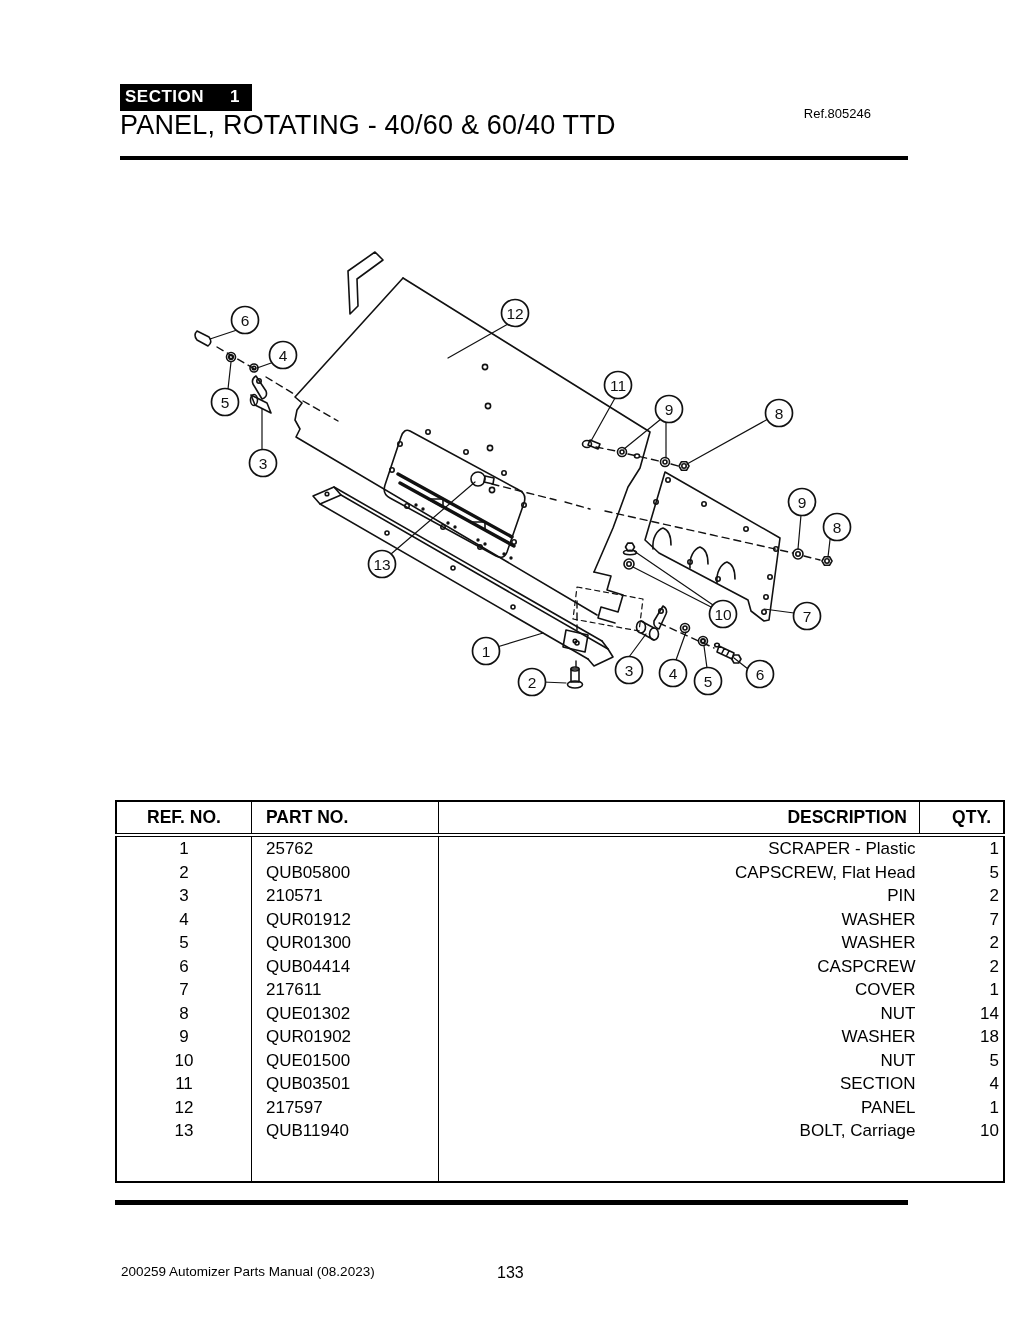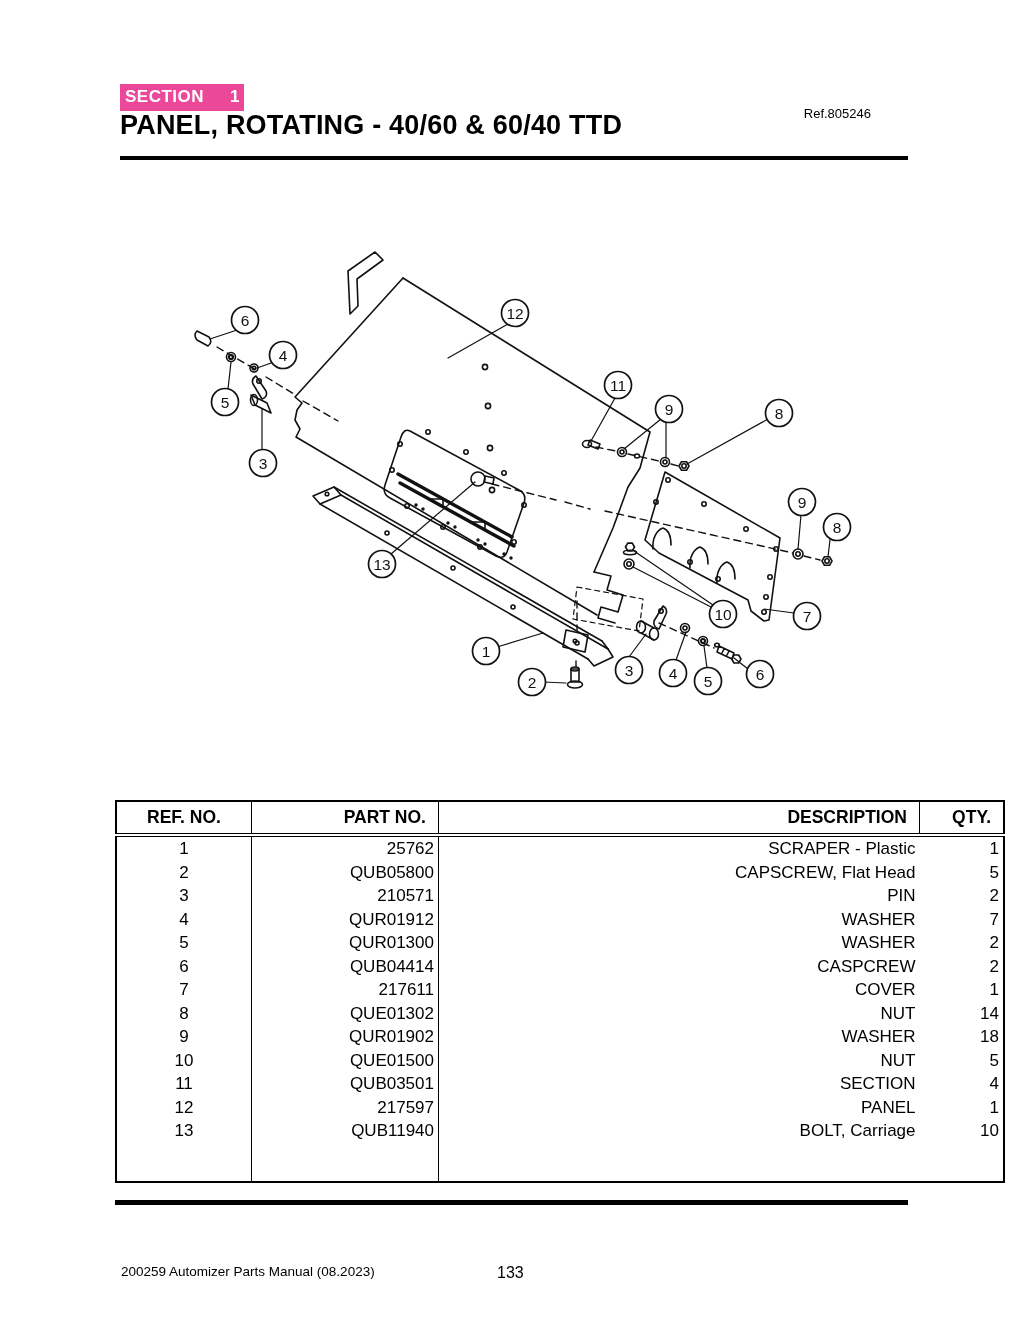--- a/index.html
+++ b/index.html
@@ -1,33 +1,33 @@
 <!DOCTYPE html>
 <html><head>
 <meta charset="utf-8">
 <style>
   html,body{margin:0;padding:0;background:#fff;}
   body{width:1024px;height:1326px;position:relative;font-family:"Liberation Sans",sans-serif;color:#000;overflow:hidden;}
   .abs{position:absolute;}
   
-  .section-box{left:120px;top:84px;background:#ec4899;color:#fff;font-weight:bold;font-size:17px;padding:3px 4px 4px 5px;letter-spacing:.5px;}
+  .section-box{left:120px;top:84px;background:#000000;color:#fff;font-weight:bold;font-size:17px;padding:3px 12px 4px 5px;letter-spacing:.5px;}
   .section-box .num{margin-left:26px;}
-  .page-title{left:120px;top:110px;font-size:27px;font-weight:bold;letter-spacing:.2px;}
+  .page-title{left:120px;top:110px;font-size:27px;font-weight:normal;letter-spacing:.2px;}
   .ref-label{top:106px;right:153px;font-size:13px;}
   .rule-top{left:120px;top:156px;width:788px;height:4px;background:#000;}
   
   .diagram{left:150px;top:230px;}
   .diagram svg{display:block;}
   
   .table-wrap{left:115px;top:800px;width:793px;height:383px;}
   table.parts{border-collapse:collapse;width:100%;height:100%;table-layout:fixed;border:2.5px solid #000;font-size:17px;}
   table.parts th{font-weight:bold;font-size:17.5px;text-align:center;height:29px;border-bottom:4px double #000;padding:1px 12px;}
   table.parts td{height:23px;padding:0 4px;line-height:23.5px;vertical-align:top;}
   table.parts .c-ref{width:110px;text-align:center;}
-  table.parts .c-part{width:160px;text-align:right;padding-left:14px;}
+  table.parts .c-part{width:160px;text-align:left;padding-left:14px;}
   table.parts .c-desc{width:460px;text-align:right;padding-left:8px;}
   table.parts .c-qty{width:59px;text-align:right;}
   table.parts td.c-part,table.parts td.c-desc,table.parts th.b,
   table.parts .vline{border-left:1.5px solid #000;}
   table.parts tr.spacer td{height:auto;}
   
   .rule-bottom{left:115px;top:1199px;width:793px;height:4.5px;background:#000;border-top:1px solid #fff;}
   .footer-left{left:121px;top:1264px;font-size:13.5px;text-align:right;}
   .footer-page{left:497px;top:1264px;font-size:16px;}
 </style>

